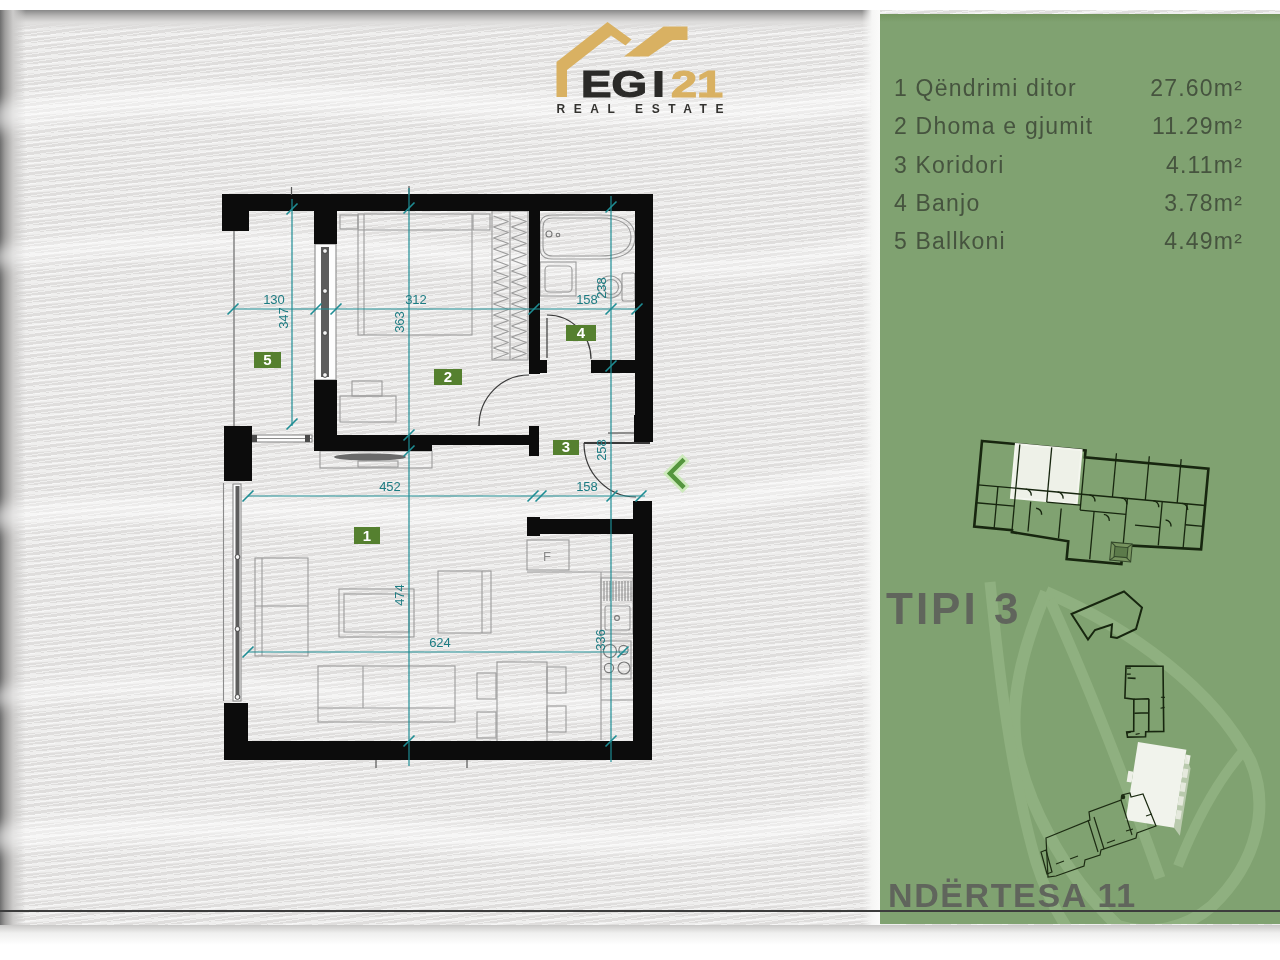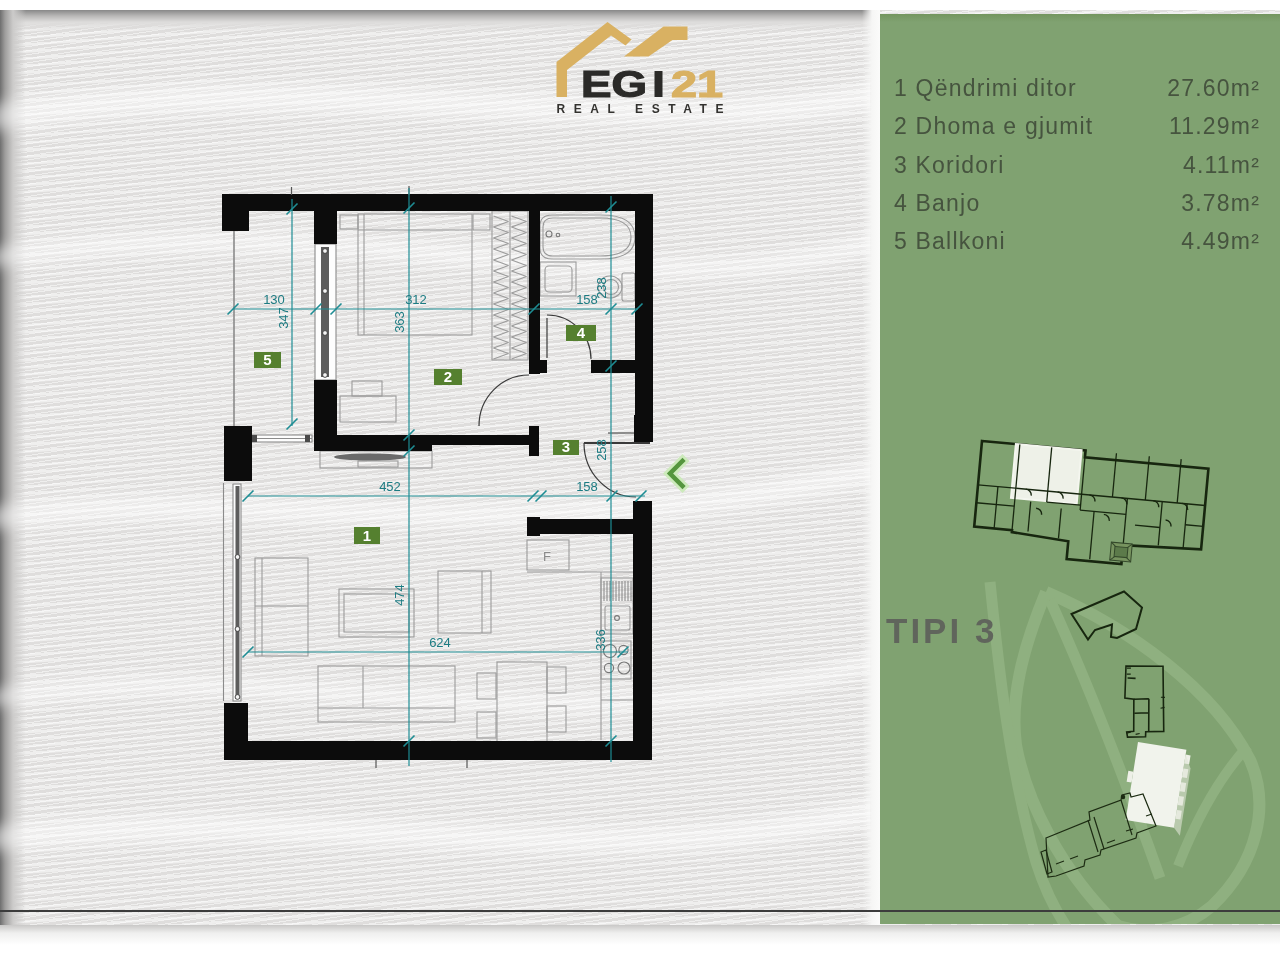--- a/index.html
+++ b/index.html
@@ -15,23 +15,23 @@
 #leftshadow{position:absolute;left:0;top:10px;width:26px;height:915px;
  background:linear-gradient(90deg,#6e6e6e 0,#9e9d9c 5px,#cccbca 13px,rgba(234,233,232,0) 26px);}
 #gutter{position:absolute;left:862px;top:10px;width:18px;height:915px;
  background:linear-gradient(90deg,rgba(234,233,232,0) 0,#f6f6f5 10px,#fbfbfa 18px);}
 #green{position:absolute;left:880px;top:14px;width:400px;height:910px;background:linear-gradient(180deg,#74965f 0,#80a271 8px,#80a271 100%);}
 #bottomline{position:absolute;left:0;top:910px;width:1280px;height:2px;background:#3c3c3c;}
 #bottomfade{position:absolute;left:0;top:925px;width:1280px;height:35px;
  background:linear-gradient(180deg,#c9c8c7 0,#efefee 8px,#fff 20px);}
 .roomlist{position:absolute;left:894px;top:2px;width:366px;color:#46543f;font-size:23px;letter-spacing:1.2px;}
 .roomlist .row{position:absolute;left:0;width:366px;white-space:nowrap;margin-top:12px;}
-.roomlist .v{position:absolute;right:0;top:0;text-align:right;}
+.roomlist .v{position:absolute;right:17px;top:0;text-align:right;}
 .gray{color:#60655c;font-weight:bold;letter-spacing:3px;}
-#tipi{position:absolute;left:886px;top:584px;font-size:35px;margin-top:27px;}
+#tipi{position:absolute;left:886px;top:584px;font-size:44px;}
 #ndertesa{position:absolute;left:888px;top:876px;font-size:34px;letter-spacing:1.6px;}
 </style>
 </head>
 <body>
 <div id="page">
  <div id="paper"></div>
  <div id="topshadow"></div>
  <div id="leftshadow"></div>
  <div id="gutter"></div>
  <div id="green"></div>
@@ -372,15 +372,16 @@
 </g>
 </svg>
  <div class="roomlist">
   <div class="row" style="top:61px">1 Qëndrimi ditor<span class="v">27.60m²</span></div>
   <div class="row" style="top:99px">2 Dhoma e gjumit<span class="v">11.29m²</span></div>
   <div class="row" style="top:138px">3 Koridori<span class="v">4.11m²</span></div>
   <div class="row" style="top:176px">4 Banjo<span class="v">3.78m²</span></div>
   <div class="row" style="top:214px">5 Ballkoni<span class="v">4.49m²</span></div>
  </div>
  <div id="tipi" class="gray">TIPI 3</div>
+ <div id="ndertesa" class="gray">NDËRTESA 11</div>
  <div id="bottomline"></div>
  <div id="bottomfade"></div>
 </div>
 
 </body></html>

